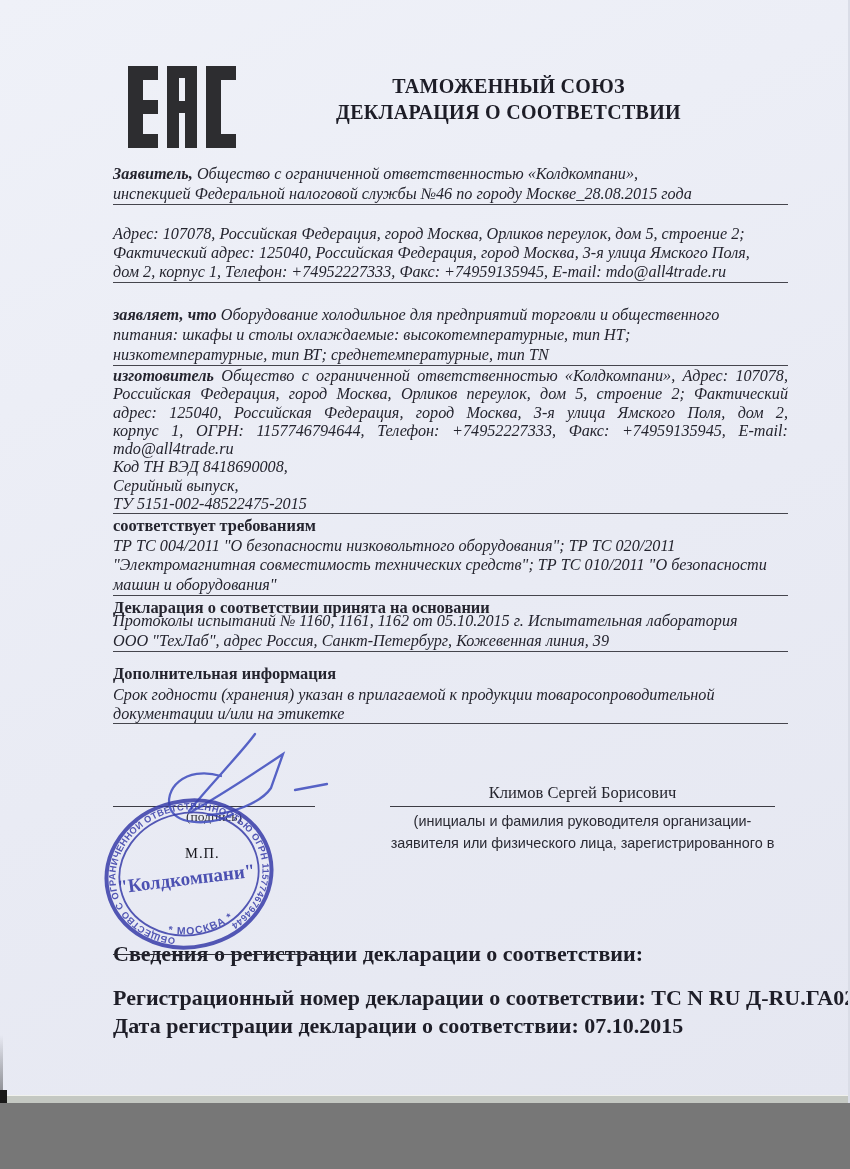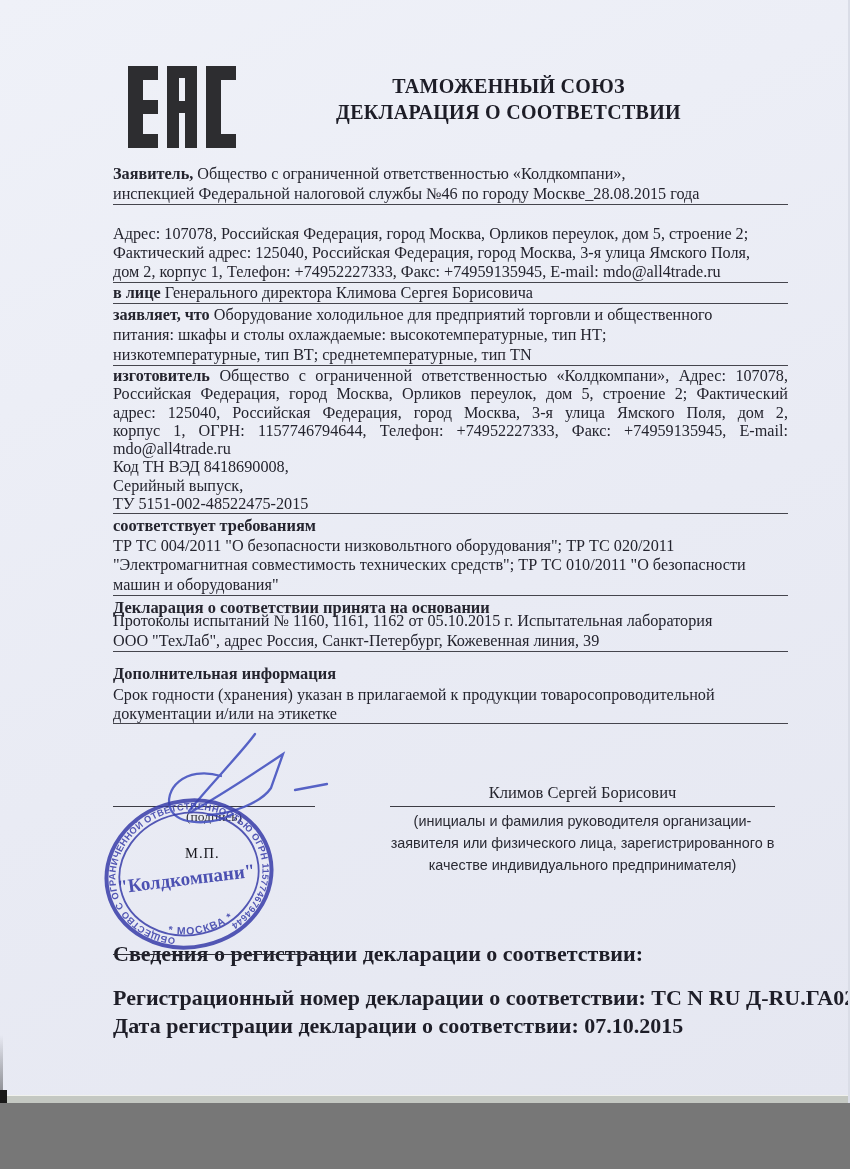--- a/index.html
+++ b/index.html
@@ -3,21 +3,21 @@
 <meta charset="utf-8">
 <style>
   html,body { margin:0; padding:0; background:#777; }
   .page {
     position:relative; width:850px; height:1103px; margin:0 auto;
     background:linear-gradient(155deg,#eff1f8 0%,#e9ebf4 55%,#e5e7f1 100%);
     font-family:"Liberation Serif", serif;
     color:#24242e; overflow:hidden;
   }
   .blk { position:absolute; left:113px; width:675px; }
-  .rule { border-bottom:1.6px solid #45454d; }
+  .rule { border-bottom:1.6px solid #45454d;font-style:italic; }
   .tline { font-size:16.2px; white-space:nowrap; }
   .just { text-align:justify; text-align-last:justify; white-space:normal; }
   .b { font-weight:bold; }
   .heading { font-size:16.4px; font-weight:bold; }
   .title { text-align:center; padding-left:58px; font-size:20px; font-weight:bold;
            line-height:25.5px; letter-spacing:.3px; color:#1d1d27; }
   .sigline { position:absolute; border-top:1.5px solid #3c3c44; height:0; }
   .small-label { position:absolute; text-align:center; font-size:13.5px; color:#2c2c35; }
   .note { position:absolute; text-align:center; font-family:"Liberation Sans", sans-serif;
           font-size:14.4px; line-height:22px; color:#2a2a33; }
@@ -64,23 +64,20 @@
     <div class="tline"><span class="b">Заявитель,</span><span> Общество с ограниченной ответственностью «Колдкомпани»,</span></div>
     <div class="tline">инспекцией Федеральной налоговой службы №46 по городу Москве_28.08.2015 года</div>
   </div>
 
   <div class="blk rule" style="top:225px; line-height:19px;">
     <div class="tline">Адрес: 107078, Российская Федерация, город Москва, Орликов переулок, дом 5, строение 2;</div>
     <div class="tline">Фактический адрес: 125040, Российская Федерация, город Москва, 3-я улица Ямского Поля,</div>
     <div class="tline">дом 2, корпус 1, Телефон: +74952227333, Факс: +74959135945, E-mail: mdo@all4trade.ru</div>
   </div>
 
-  <div class="blk rule" style="top:283px; line-height:20px;">
-    <div class="tline"><span class="b">в лице</span><span> Генерального директора Климова Сергея Борисовича</span></div>
-  </div>
 
   <div class="blk rule" style="top:305px; line-height:20px;">
     <div class="tline"><span class="b">заявляет, что</span><span> Оборудование холодильное для предприятий торговли и общественного</span></div>
     <div class="tline">питания: шкафы и столы охлаждаемые: высокотемпературные, тип НТ;</div>
     <div class="tline">низкотемпературные, тип ВТ; среднетемпературные, тип TN</div>
   </div>
 
   <div class="blk rule" style="top:367px; line-height:18.3px;">
     <div class="tline just"><span class="b">изготовитель</span><span> Общество с ограниченной ответственностью «Колдкомпани», Адрес: 107078,</span></div>
     <div class="tline just">Российская Федерация, город Москва, Орликов переулок, дом 5, строение 2; Фактический</div>
@@ -113,21 +110,20 @@
 
 
   <div class="sigline" style="left:113px; top:806px; width:202px;"></div>
   <div class="small-label" style="left:113px; top:809px; width:202px;">(подпись)</div>
 
   <div class="name" style="left:390px; top:783px; width:385px;">Климов Сергей Борисович</div>
   <div class="sigline" style="left:390px; top:806px; width:385px;"></div>
   <div class="note" style="left:390px; top:810px; width:385px;">
     <div>(инициалы и фамилия руководителя организации-</div>
     <div>заявителя или физического лица, зарегистрированного в</div>
-    <div>качестве индивидуального предпринимателя)</div>
   </div>
 
   <div class="mp" style="left:185px; top:845px; z-index:4;">М.П.</div>
 
   <svg class="sig" width="195" height="108" viewBox="0 0 195 108">
     <g fill="none" stroke="#4a57c2" stroke-width="2.3" stroke-linecap="round" opacity="0.92">
       <path d="M 102 7 C 90 24 55 60 36 84"></path>
       <path d="M 68 49 C 32 38 9 63 18 83 C 26 98 58 99 80 87"></path>
       <path d="M 38 85 C 70 67 112 39 130 27 L 118 61 C 108 76 78 87 55 88"></path>
       <path d="M 142 63 L 174 57"></path>

